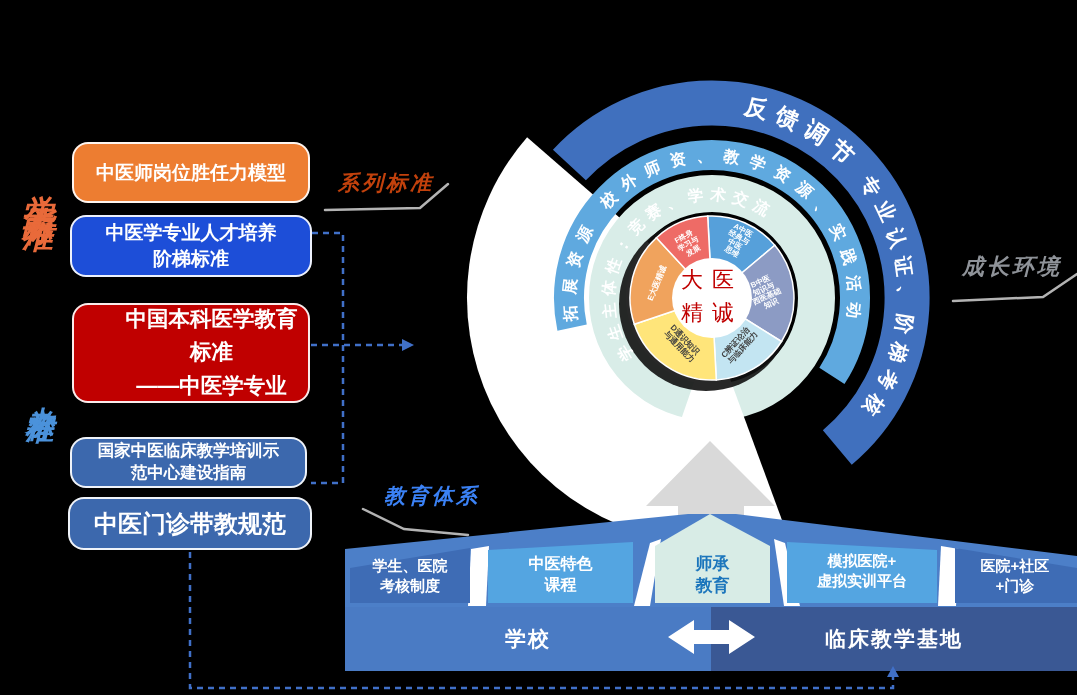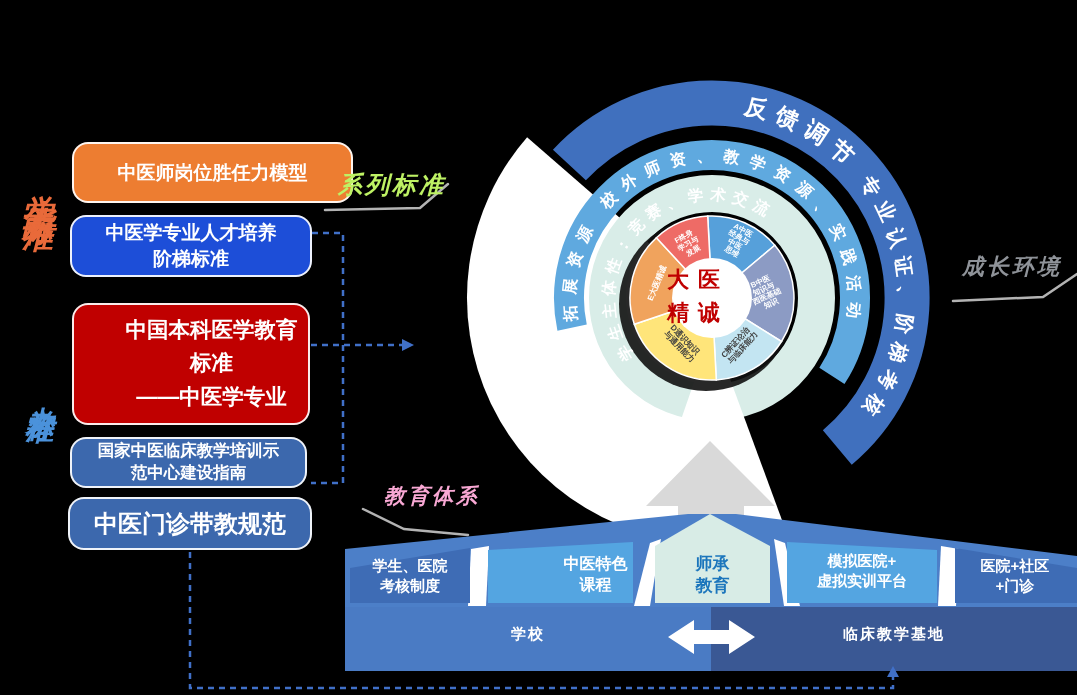--- a/index.html
+++ b/index.html
@@ -15,24 +15,24 @@
 
   
   .vlabel{position:absolute;writing-mode:vertical-rl;text-orientation:upright;
           font-family:"Liberation Serif",serif;font-weight:bold;font-style:italic;}
 
   .note{position:absolute;font-family:"Liberation Serif",serif;font-weight:bold;font-style:italic;
         letter-spacing:3px;white-space:nowrap;}
 
   
   .flabel{position:absolute;text-align:center;font-weight:bold;color:#fff;line-height:1.3;}
-  .bar-label{position:absolute;text-align:center;font-weight:bold;color:#fff;font-size:15px;letter-spacing:2px;}
-
-  .pie-center{position:absolute;font-family:"Liberation Serif",serif;
-              font-weight:bold;font-size:22px;letter-spacing:9px;line-height:1.5;}
+  .bar-label{position:absolute;text-align:center;font-weight:bold;color:#fff;font-size:21px;letter-spacing:2px;}
+
+  .pie-center{position:absolute;text-align:center;font-family:"Liberation Serif",serif;
+              font-weight:normal;font-size:22px;letter-spacing:9px;line-height:1.5;}
 
   
   .ring-text{font-weight:bold;fill:#ffffff;}
   .rt-outer{font-size:20px;letter-spacing:8px;}
   .rt-outer .rt-big{font-size:23px;}
   .rt-middle{font-size:16px;letter-spacing:10px;}
   .rt-inner{font-size:15.5px;letter-spacing:6px;}
 
   .pl{font-weight:bold;text-anchor:middle;}
   .pl-light{fill:#ffffff;}
@@ -143,53 +143,53 @@
       <polyline points="311,345 402,345"></polyline>
       <polyline points="190,552 190,688 893,688 893,677"></polyline>
     </g>
     <polygon points="402,339 402,351 414,345" fill="#4070C8"></polygon>
     <polygon points="887,677 899,677 893,666" fill="#4070C8"></polygon>
   </svg>
 
   <div class="vlabel" style="left: 16px; top: 170px; font-size: 31px; letter-spacing: 5px; color: rgb(233, 106, 58);">学生能力标准</div>
   <div class="vlabel" style="left: 20px; top: 384px; font-size: 28px; letter-spacing: 3px; color: rgb(75, 146, 219);">办学标准</div>
 
-  <div class="lbox" style="left: 72px; top: 142px; width: 281px; height: 61px; font-size: 19px; background: rgb(237, 125, 49);">
+  <div class="lbox" style="left: 72px; top: 142px; width: 238px; height: 61px; font-size: 19px; background: rgb(237, 125, 49);">
     <div>中医师岗位胜任力模型</div>
   </div>
   <div class="lbox" style="left: 70px; top: 215px; width: 242px; height: 62px; font-size: 19px; line-height: 1.35; background: #1d4ed8;">
     <div>中医学专业人才培养</div>
     <div>阶梯标准</div>
   </div>
-  <div class="lbox" style="left: 72px; top: 303px; width: 238px; height: 122px; font-size: 21.5px; line-height: 1.55; background: rgb(192, 0, 0); padding-left: 41px;">
+  <div class="lbox" style="left: 72px; top: 303px; width: 238px; height: 100px; font-size: 21.5px; line-height: 1.55; background: rgb(192, 0, 0); padding-left: 41px;">
     <div>中国本科医学教育标准</div>
     <div>——中医学专业</div>
   </div>
   <div class="lbox" style="left: 70px; top: 437px; width: 237px; height: 51px; font-size: 16.5px; line-height: 1.3; background: rgb(60, 104, 173); font-family: Liberation Mono, monospace;">
     <div>国家中医临床教学培训示</div>
     <div>范中心建设指南</div>
   </div>
   <div class="lbox" style="left: 68px; top: 497px; width: 244px; height: 53px; font-size: 24px; background: rgb(60, 104, 173);">
     <div>中医门诊带教规范</div>
   </div>
 
-  <div class="note" style="left: 338px; top: 169px; font-size: 24px; color: #bef264;">系列标准</div>
-  <div class="note" style="left: 384px; top: 482px; font-size: 21px; color: #f9a8d4;">教育体系</div>
+  <div class="note" style="left: 338px; top: 169px; font-size: 21px; color: #c2410c;">系列标准</div>
+  <div class="note" style="left: 384px; top: 482px; font-size: 21px; color: #3b82f6;">教育体系</div>
   <div class="note" style="left: 962px; top: 252px; font-size: 22px; color: rgb(143, 147, 153);">成长环境</div>
 
   <div class="pie-center" style="left: 667px; top: 263px; width: 90px; color: rgb(192, 0, 0);">
     <div>大医</div>
     <div>精诚</div>
   </div>
 
   <div class="flabel" style="left:350px;top:556px;width:120px;font-size:15px;">
     <div>学生、医院</div>
     <div>考核制度</div>
   </div>
-  <div class="flabel" style="left:488px;top:554px;width:145px;font-size:16px;padding-left:35px;">
+  <div class="flabel" style="left:488px;top:554px;width:145px;font-size:16px;">
     <div>中医特色</div>
     <div>课程</div>
   </div>
   <div class="flabel" style="left: 655px; top: 553px; width: 115px; font-size: 17px; color: rgb(27, 117, 188);">
     <div>师承</div>
     <div>教育</div>
   </div>
   <div class="flabel" style="left:787px;top:551px;width:150px;font-size:15px;">
     <div>模拟医院+</div>
     <div>虚拟实训平台</div>

